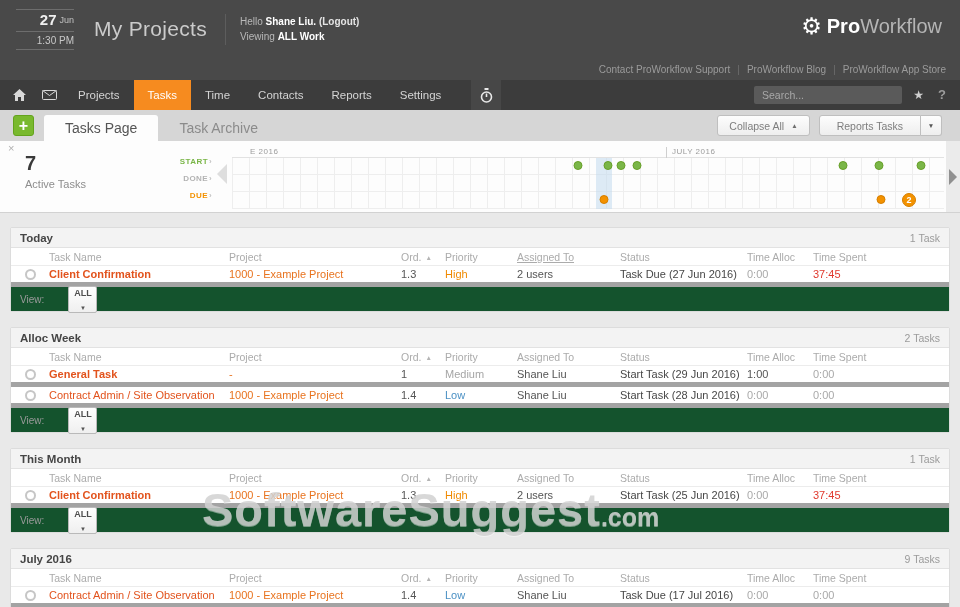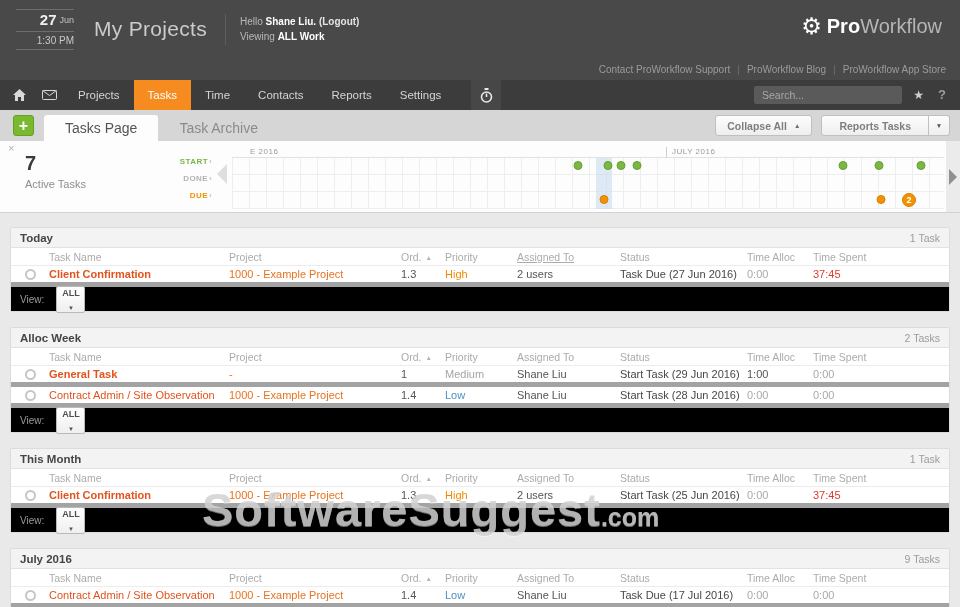--- a/index.html
+++ b/index.html
@@ -37,21 +37,21 @@
 .search{position:absolute;right:58px;top:6px;width:148px;height:18px;background:#5a5a5a;border:0;border-radius:2px;padding:0 8px;font-size:10.5px;color:#eee;font-family:inherit;}
 .search::placeholder{color:#a8a8a8;}
 .star{position:absolute;right:36px;top:8px;font-size:12px;color:#cfcfcf;cursor:pointer;line-height:14px;}
 .help{position:absolute;right:14px;top:7px;font-size:13px;font-weight:bold;color:#9d9d9d;cursor:pointer;}
 
 
 .tabrow{height:31px;background:#d6d6d6;position:relative;display:flex;align-items:flex-end;padding-left:44px;}
 .plus{position:absolute;left:13px;top:5px;width:21px;height:21px;background:#79b92e;border:1px solid #64a31d;border-radius:3px;color:#fff;font-size:16px;font-weight:bold;text-align:center;line-height:19px;cursor:pointer;}
 .tab{height:26px;line-height:26px;padding:0 21px;font-size:14px;color:#8b8b8b;border-radius:3px 3px 0 0;cursor:pointer;}
 .tab.active{background:#fdfdfd;color:#555;}
-.tabctrl{position:absolute;right:10px;top:5px;display:flex;gap:9px;align-items:center;font-weight:bold;}
+.tabctrl{position:absolute;right:18px;top:5px;display:flex;gap:9px;align-items:center;}
 .btn{height:21px;border:1px solid #bfbfbf;border-radius:3px;background:linear-gradient(#fdfdfd,#eee);font-size:10.5px;color:#7e7e7e;display:flex;align-items:center;cursor:pointer;}
 .btn.collapse{padding:0 11px;}
 .caret-up{font-size:6.5px;color:#6e6e6e;margin-left:7px;}
 .split{display:flex;}
 .btn.main{padding:0 17px;border-radius:3px 0 0 3px;}
 .btn.caretbox{width:21px;border-left:0;border-radius:0 3px 3px 0;justify-content:center;}
 .caret-down{font-size:6.5px;color:#555;}
 
 
 .panel{height:72px;background:#fdfdfd;position:relative;border-bottom:1px solid #d2d2d2;}
@@ -96,21 +96,21 @@
 .c-task.link{color:#e2531d;cursor:pointer;}
 .c-task.b{font-weight:bold;}
 .plink{color:#e8731f;cursor:pointer;}
 .pri-high{color:#f08a00;}
 .pri-medium{color:#a5a5a5;}
 .pri-low{color:#4a90c4;}
 .c-status{color:#474747;}
 .c-alloc,.c-spent{color:#a9a9a9;}
 .c-alloc.dark{color:#555;}
 .c-spent.red{color:#e0392e;}
-.sec-foot{height:24px;display:flex;align-items:center;gap:12px;padding:0 9px;background:#000000;}
+.sec-foot{height:24px;display:flex;align-items:center;gap:24px;padding:0 9px;background:#14532d;}
 .view-lbl{font-size:10px;color:#9b9b9b;}
 .view-select{display:inline-flex;align-items:center;gap:7px;border:1px solid #b9b9b9;border-radius:2px;background:linear-gradient(#fff,#efefef);font-size:9px;font-weight:bold;color:#4e4e4e;padding:1px 4px 1px 5px;cursor:pointer;flex-direction:column;}
 .vcaret{font-size:6px;color:#555;}
 
 
 .watermark{position:absolute;left:202px;top:482px;z-index:40;pointer-events:none;white-space:nowrap;color:#d2d2d2;opacity:.85;text-shadow:0 1px 0 rgba(255,255,255,.5);}
 .w1{font-size:47px;font-weight:bold;letter-spacing:1px;}
 .w2{font-size:25px;font-weight:bold;color:#d8d8d8;}
 </style>
 </head>

